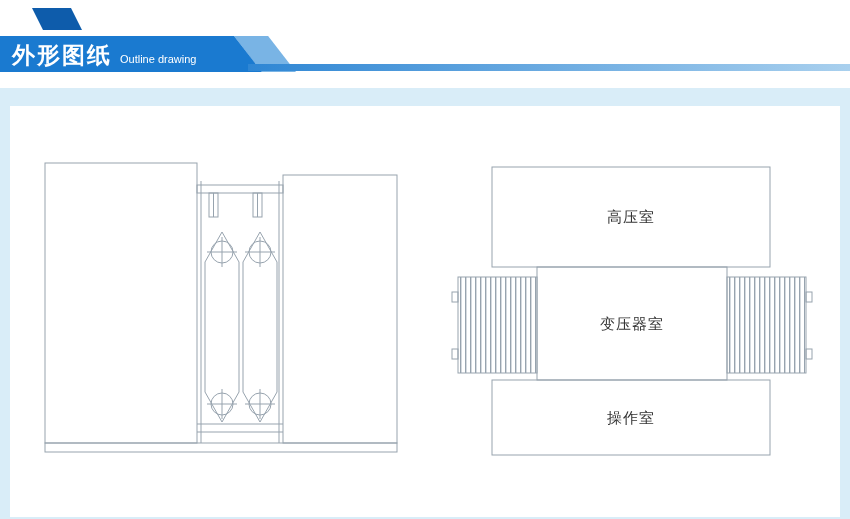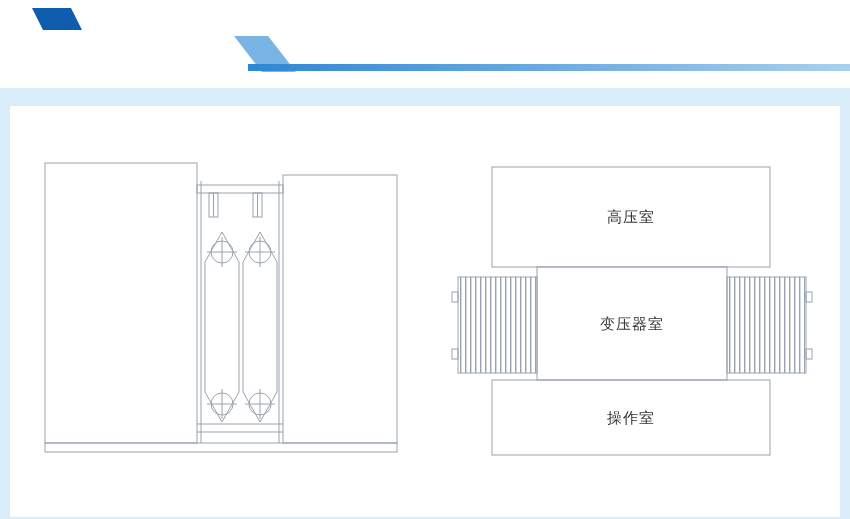--- a/index.html
+++ b/index.html
@@ -38,20 +38,24 @@
   .panel{position:absolute;left:10px;top:18px;width:830px;height:411px;background:#ffffff;}
   .panel svg{display:block;}
   text.room-label{letter-spacing:1px;}
 </style>
 </head>
 <body>
 
 <div class="header">
   <div class="accent-small"></div>
   <div class="banner-tail"></div>
+  <div class="banner">
+    <span class="title">外形图纸</span>
+    <span class="subtitle">Outline drawing</span>
+  </div>
   <div class="banner-line"></div>
 </div>
 
 <div class="content">
   <div class="panel">
     <svg width="830" height="399" viewBox="0 0 830 399" stroke="#97a3ae" fill="none" stroke-width="1">
 
       <g>
 
         <rect x="35" y="57" width="152" height="280"></rect>

